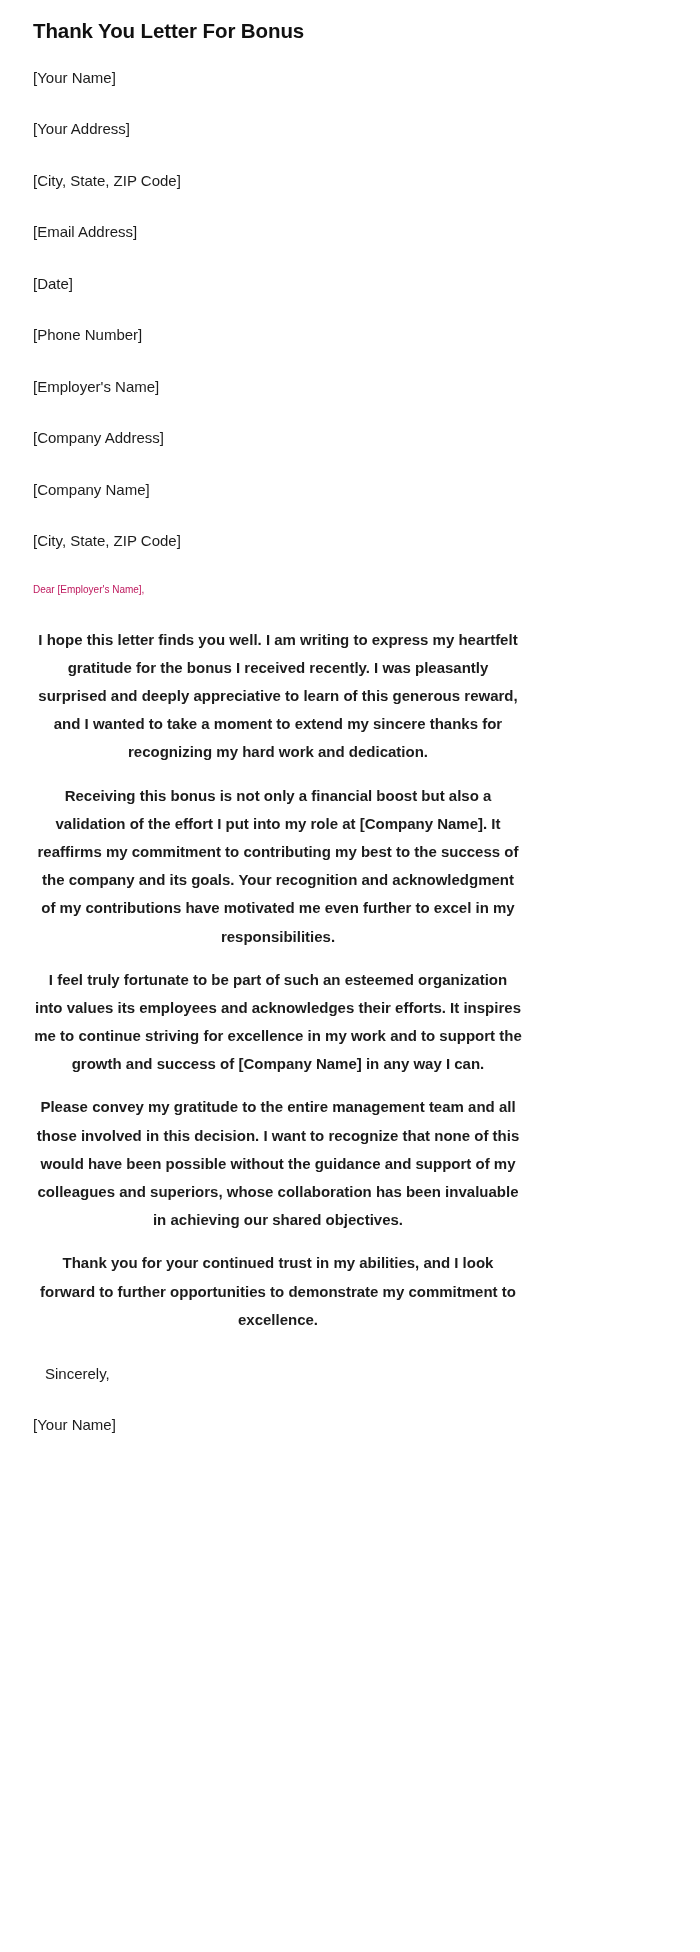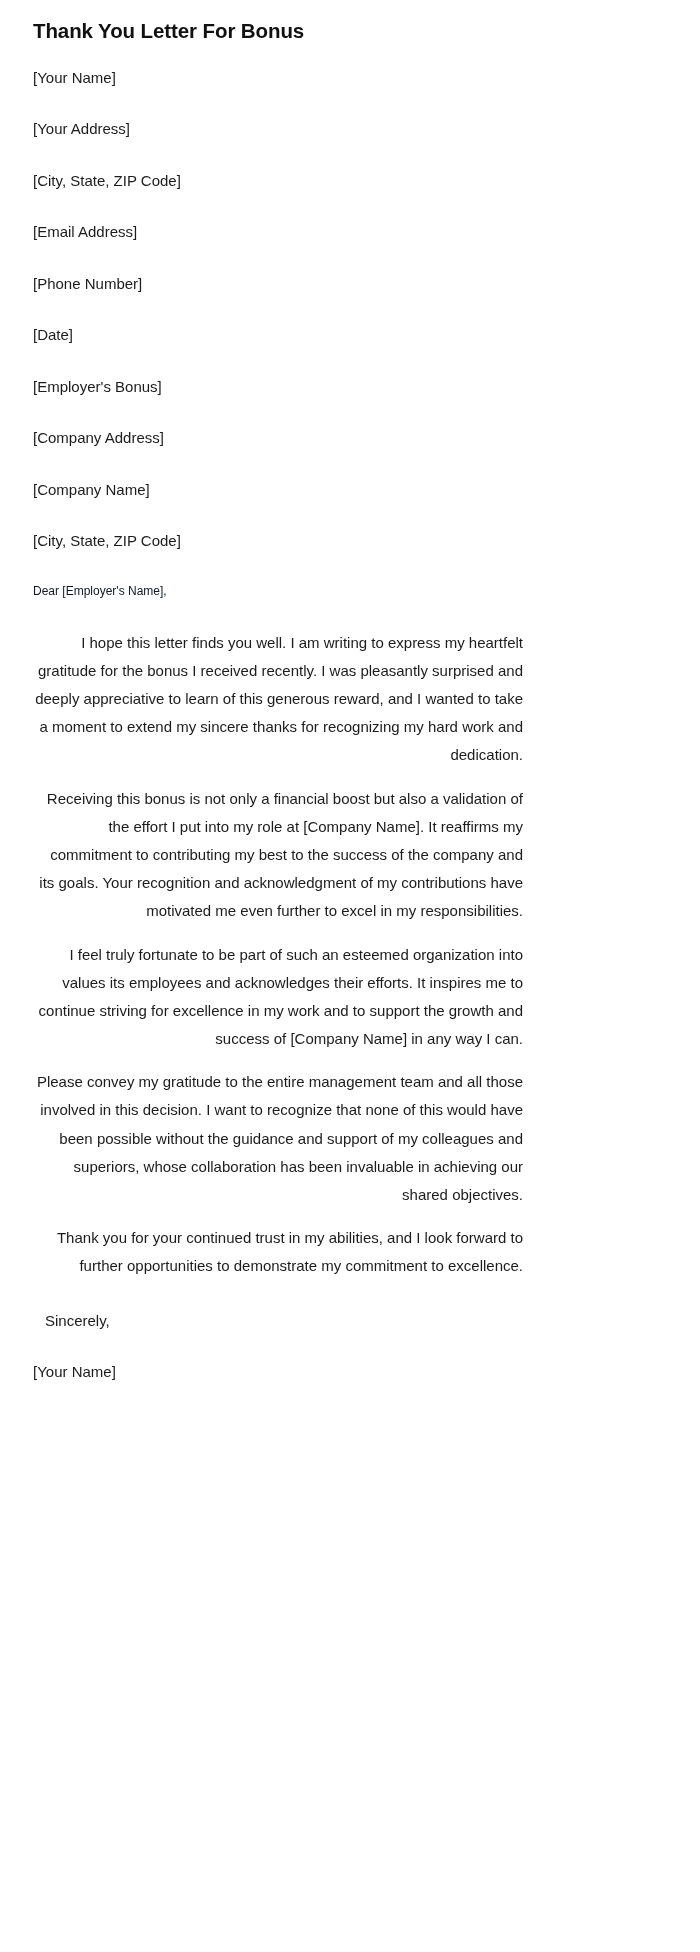--- a/index.html
+++ b/index.html
@@ -34,31 +34,32 @@
     color: #111111;
     letter-spacing: -0.1px;
   }
   .addr-line {
     font-size: 15px;
     line-height: 1.5;
     margin: 0 0 29px 0;
     color: #1c1c1c;
   }
   .salutation {
-    font-size: 12px;
+    font-size: 10px;
     line-height: 1.5;
     margin: 0 0 29px 0;
-    color: #0f172a;
+    color: #be185d;
   }
   .para {
     font-size: 15px;
     line-height: 1.88;
     margin: 0 0 15px 0;
     color: #1c1c1c;
-    text-align: right;
+    text-align: center;
+    font-weight: bold;
   }
   .closing {
     font-size: 15px;
     line-height: 1.5;
     margin: 29px 0 29px 12px;
     color: #1c1c1c;
   }
   .signature {
     font-size: 15px;
     line-height: 1.5;
@@ -71,24 +72,24 @@
 
 <div class="page">
   <div class="accent-bar"></div>
 
   <h1 class="doc-title">Thank You Letter For Bonus</h1>
 
   <p class="addr-line">[Your Name]</p>
   <p class="addr-line">[Your Address]</p>
   <p class="addr-line">[City, State, ZIP Code]</p>
   <p class="addr-line">[Email Address]</p>
+  <p class="addr-line">[Date]</p>
   <p class="addr-line">[Phone Number]</p>
-  <p class="addr-line">[Date]</p>
 
-  <p class="addr-line">[Employer's Bonus]</p>
+  <p class="addr-line">[Employer's Name]</p>
   <p class="addr-line">[Company Address]</p>
   <p class="addr-line">[Company Name]</p>
   <p class="addr-line">[City, State, ZIP Code]</p>
 
   <p class="salutation">Dear [Employer's Name],</p>
 
   <p class="para">I hope this letter finds you well. I am writing to express my heartfelt gratitude for the bonus I received recently. I was pleasantly surprised and deeply appreciative to learn of this generous reward, and I wanted to take a moment to extend my sincere thanks for recognizing my hard work and dedication.</p>
   <p class="para">Receiving this bonus is not only a financial boost but also a validation of the effort I put into my role at [Company Name]. It reaffirms my commitment to contributing my best to the success of the company and its goals. Your recognition and acknowledgment of my contributions have motivated me even further to excel in my responsibilities.</p>
   <p class="para">I feel truly fortunate to be part of such an esteemed organization into values its employees and acknowledges their efforts. It inspires me to continue striving for excellence in my work and to support the growth and success of [Company Name] in any way I can.</p>
   <p class="para">Please convey my gratitude to the entire management team and all those involved in this decision. I want to recognize that none of this would have been possible without the guidance and support of my colleagues and superiors, whose collaboration has been invaluable in achieving our shared objectives.</p>

